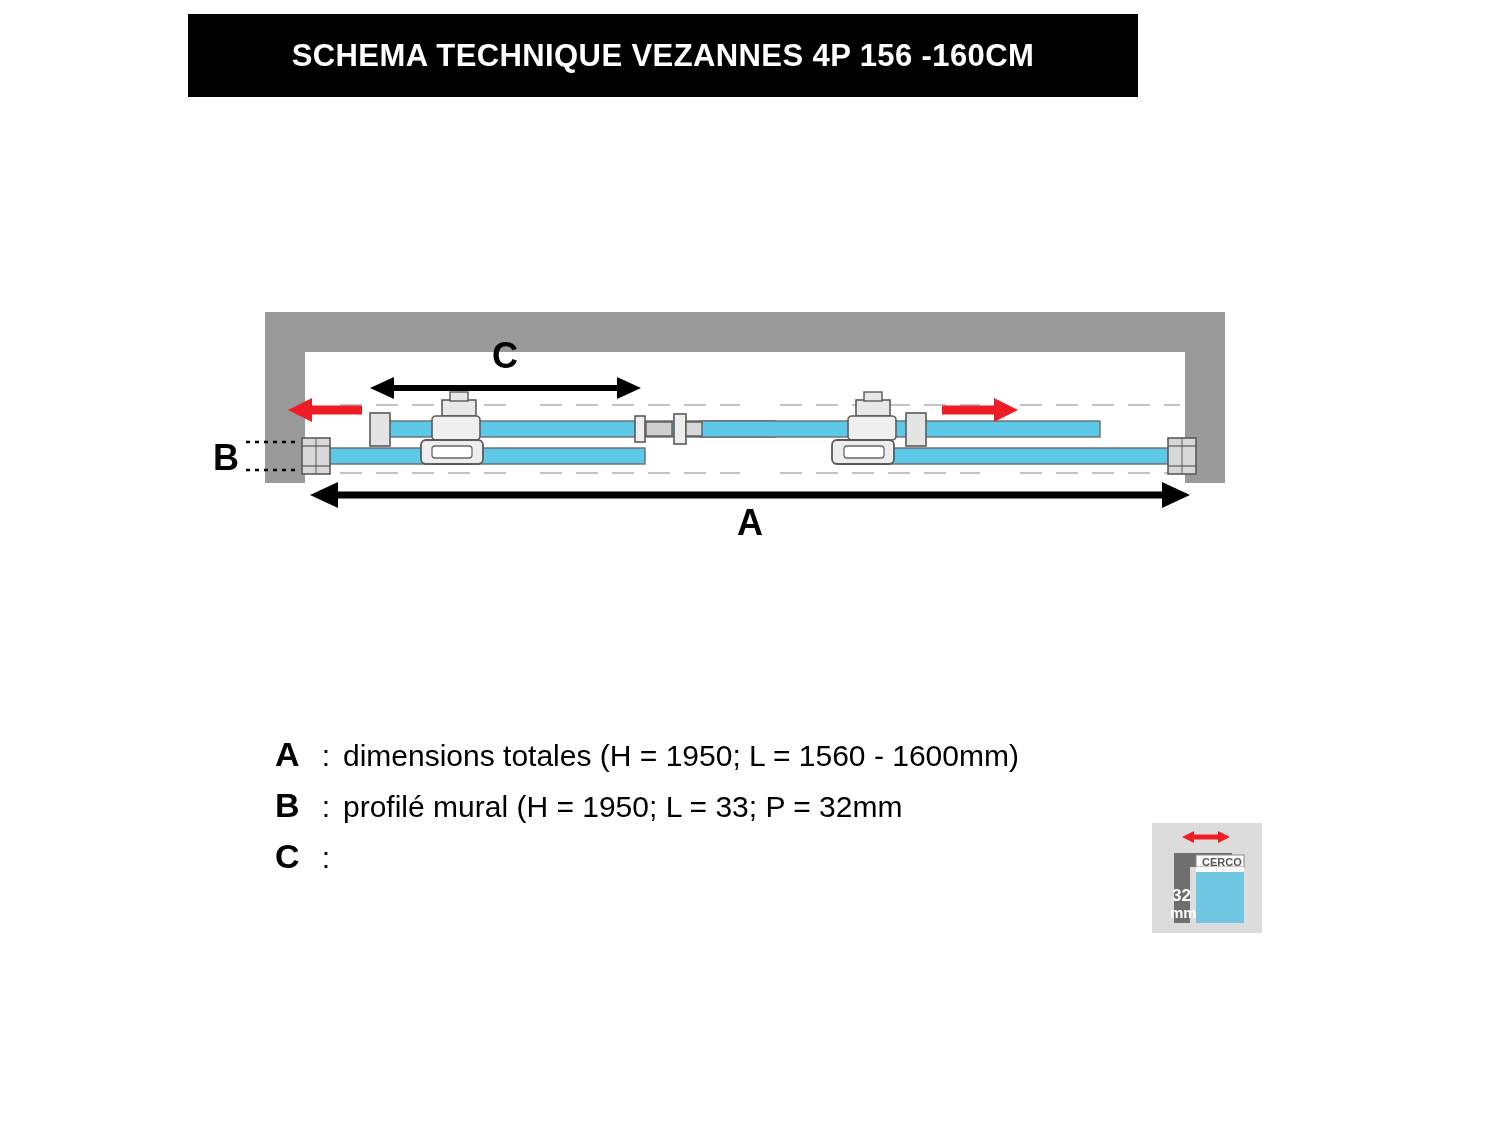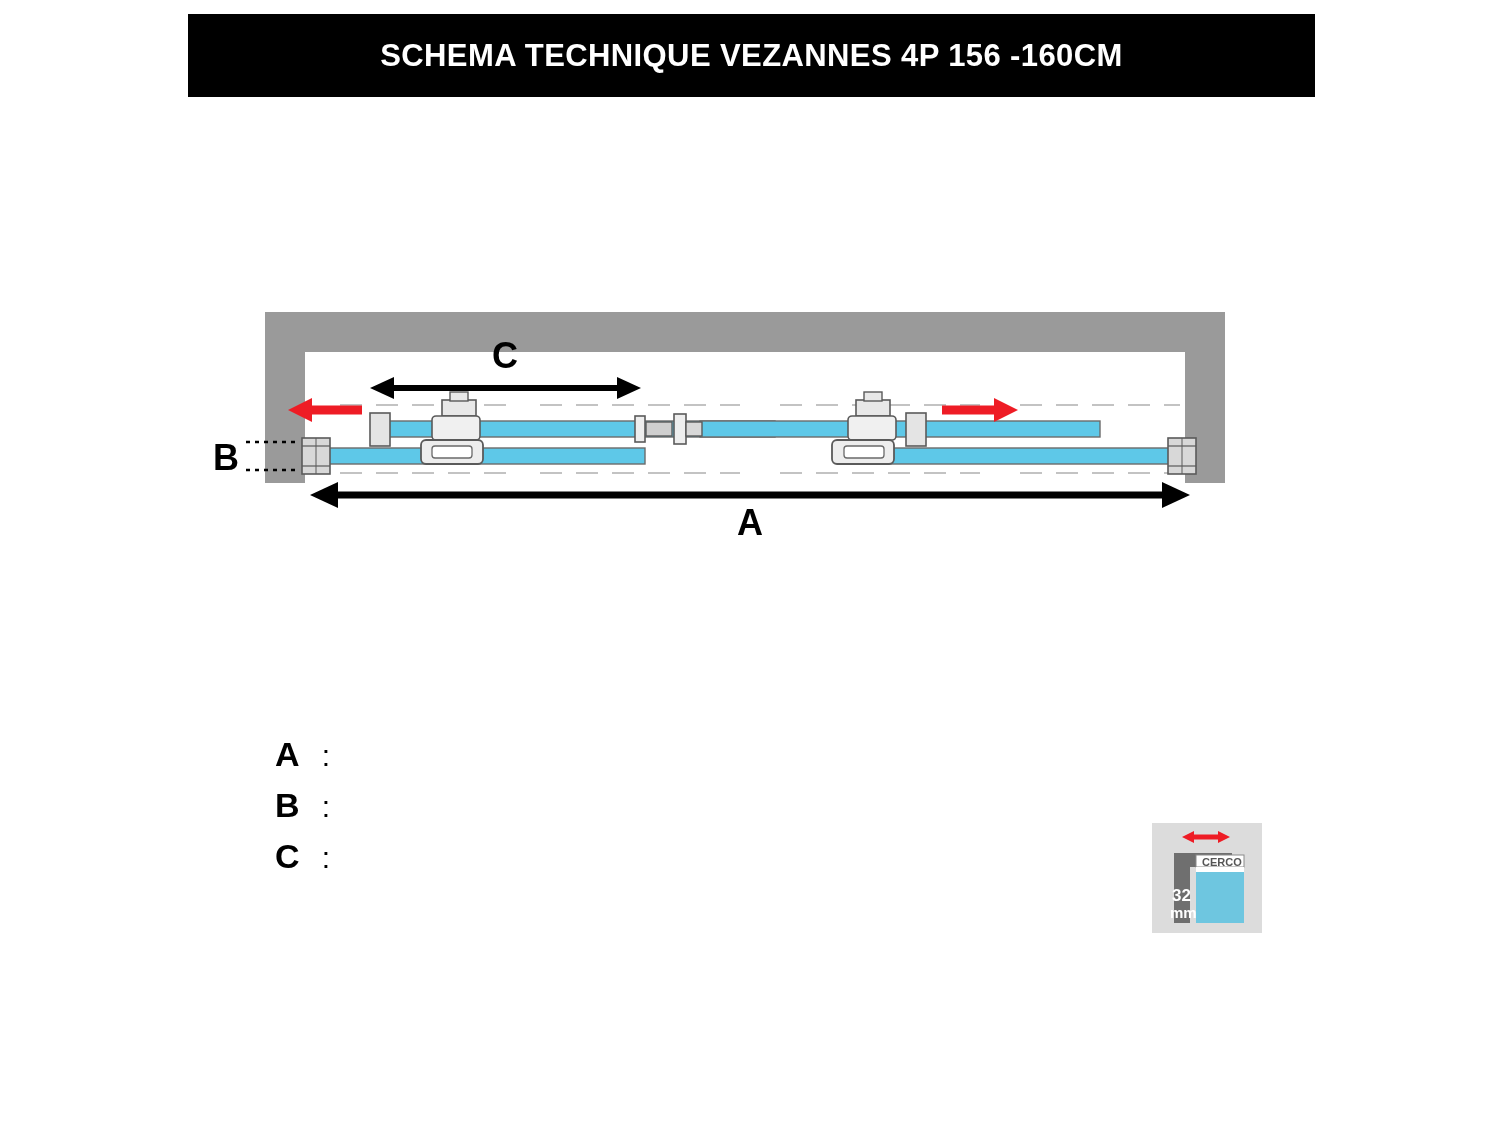--- a/index.html
+++ b/index.html
@@ -13,21 +13,21 @@
     position: relative;
     font-family: "Liberation Sans", sans-serif;
     overflow: hidden;
   }
 
   
   #title-banner {
     position: absolute;
     left: 188px;
     top: 14px;
-    width: 1127px;
+    width: 950px;
     height: 83px;
     background: #000000;
     color: #ffffff;
     display: flex;
     align-items: center;
     justify-content: center;
   }
   #title-text {
     font-size: 31px;
     font-weight: bold;
@@ -193,24 +193,26 @@
       <line x1="66" y1="190" x2="120" y2="190" stroke="#000" stroke-width="2.5" stroke-dasharray="4,5"></line>
     </g>
     <text x="46" y="190" text-anchor="middle" font-family="Liberation Sans, sans-serif" font-size="36" font-weight="bold" fill="#000">B</text>
   </svg>
 </div>
 
 <div id="legend">
   <div class="legend-row">
     <span class="legend-key">A</span>
     <span class="legend-colon">:</span>
+    <span class="legend-text">dimensions totales (H = 1950; L = 1560 - 1600mm)</span>
   </div>
   <div class="legend-row">
     <span class="legend-key">B</span>
     <span class="legend-colon">:</span>
+    <span class="legend-text">profilé mural (H = 1950; L = 33; P = 32mm</span>
   </div>
   <div class="legend-row">
     <span class="legend-key">C</span>
     <span class="legend-colon">:</span>
   </div>
 </div>
 
 <div id="thumb">
   <svg width="110" height="110" viewBox="0 0 110 110" xmlns="http://www.w3.org/2000/svg">
     <rect x="0" y="0" width="110" height="110" fill="#dcdcdc"></rect>

